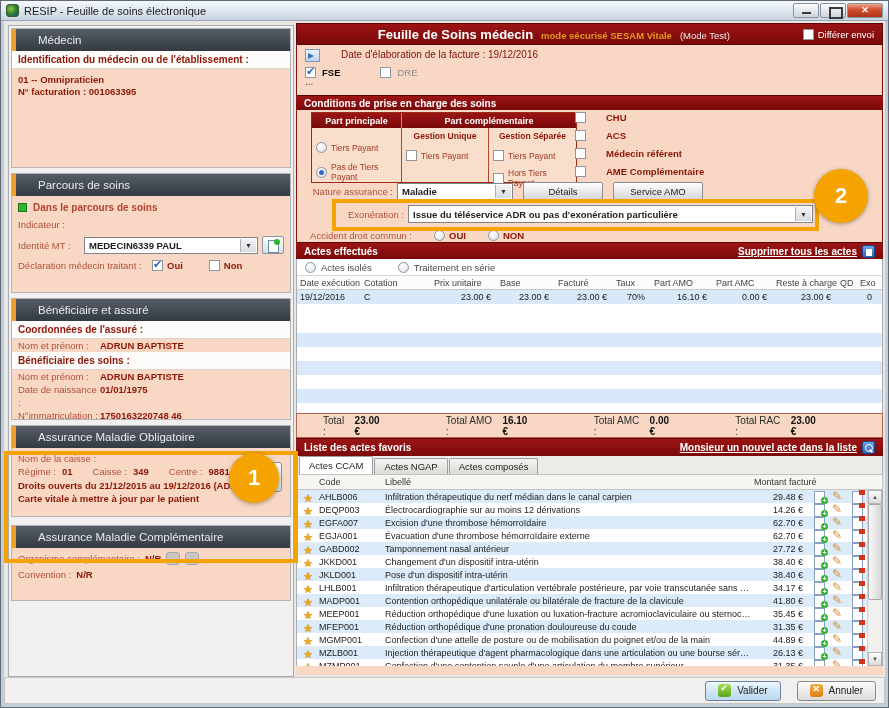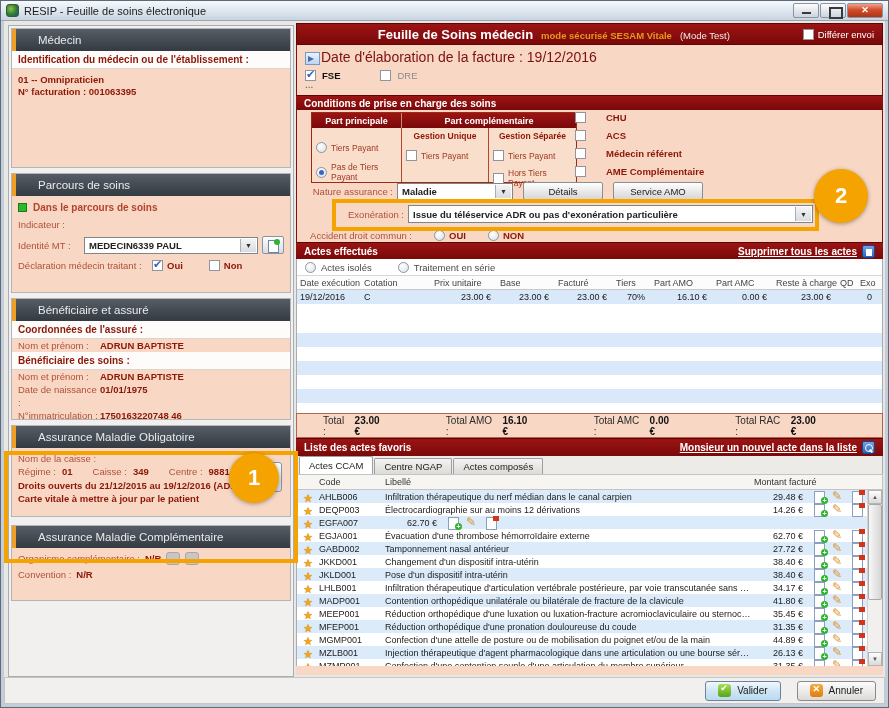--- a/index.html
+++ b/index.html
@@ -77,21 +77,21 @@
   .right-panel { position:absolute; top:2px; left:292px; right:2px; bottom:2px; background:#f8d8c4; }
   .rp-header { height:22px; background:linear-gradient(#9c1414,#7a0909); border:1px solid #5e0606;
     display:flex; align-items:center; padding:0 8px; }
   .rp-title-group { flex:1; display:flex; justify-content:center; align-items:baseline; gap:8px; }
   .rp-title { color:#fff; font-size:13px; font-weight:bold; }
   .rp-mode { color:#e59a1e; font-size:9.5px; font-weight:bold; }
   .rp-test { color:#f3eaea; font-size:9.5px; }
   .differer { display:flex; align-items:center; gap:4px; color:#fff; font-size:9.5px; }
 
   .facture-block { height:50px; background:#f8d8c4; border-left:1px solid #8a0e0e; border-right:1px solid #8a0e0e; padding:4px 8px; }
-  .date-row { display:flex; align-items:flex-end; gap:1px; font-size:14px; color:#7c1010; }
+  .date-row { display:flex; align-items:flex-start; gap:21px; font-size:10px; color:#7c1010; }
   .date-icon { width:15px; height:13px; background:linear-gradient(#eaf2fb,#bfd4ee); border:1px solid #7a98c0; position:relative; flex:none; }
   .date-icon::after { content:""; position:absolute; left:2px; top:3px; border:3px solid transparent; border-left:6px solid #3d6fb4; }
   .fse-row { display:flex; align-items:center; gap:6px; margin-top:5px; }
   .fse-label { font-size:9.5px; font-weight:bold; color:#111; }
   .dre-label { font-size:9.5px; color:#8a8a8a; }
   .dre-gap { width:28px; }
   .dots { font-size:10px; color:#555; line-height:8px; }
 
   .red-bar { height:15px; background:linear-gradient(#9c1414,#7a0909); display:flex; align-items:center;
     justify-content:space-between; padding:0 8px; border-top:1px solid #5e0606; }
@@ -478,21 +478,21 @@
             <span class="rb"></span>
             <span>Traitement en série</span>
           </span>
         </div>
         <div class="acts-head">
           <span class="hc c0">Date exécution</span>
           <span class="hc c1">Cotation</span>
           <span class="hc c2">Prix unitaire</span>
           <span class="hc c3">Base</span>
           <span class="hc c4">Facturé</span>
-          <span class="hc c5">Tiers</span>
+          <span class="hc c5">Taux</span>
           <span class="hc c6">Part AMO</span>
           <span class="hc c7">Part AMC</span>
           <span class="hc c8">Reste à charge</span>
           <span class="hc c9">QD</span>
           <span class="hc c10">Exo</span>
         </div>
         <div class="acts-datarow">
           <span class="dc c0">19/12/2016</span>
           <span class="dc c1">C</span>
           <span class="dc c2 num">23.00 €</span>
@@ -530,21 +530,21 @@
       <div class="red-bar tall">
         <span class="red-bar-title">Liste des actes favoris</span>
         <span class="red-right">
           <span class="red-link">Monsieur un nouvel acte dans la liste</span>
           <span class="blue-sq-btn magnif"></span>
         </span>
       </div>
 
       <div class="tabs">
         <span class="tab active">Actes CCAM</span>
-        <span class="tab">Centre NGAP</span>
+        <span class="tab">Actes NGAP</span>
         <span class="tab">Actes composés</span>
       </div>
 
       <div class="fav-head">
         <span class="fh fh-star"></span>
         <span class="fh fh-code">Code</span>
         <span class="fh fh-lib">Libellé</span>
         <span class="fh fh-mont">Montant facturé</span>
       </div>
 
@@ -563,20 +563,21 @@
             <span class="fcode">DEQP003</span>
             <span class="flib">Électrocardiographie sur au moins 12 dérivations</span>
             <span class="fmont">14.26 €</span>
             <span class="ribtn add"></span>
             <span class="ribtn edit"></span>
             <span class="ribtn del"></span>
           </div>
         <div class="frow">
             <span class="star"></span>
             <span class="fcode">EGFA007</span>
+            <span class="flib">Excision d'une thrombose hémorroïdaire</span>
             <span class="fmont">62.70 €</span>
             <span class="ribtn add"></span>
             <span class="ribtn edit"></span>
             <span class="ribtn del"></span>
           </div>
         <div class="frow">
             <span class="star"></span>
             <span class="fcode">EGJA001</span>
             <span class="flib">Évacuation d'une thrombose hémorroïdaire externe</span>
             <span class="fmont">62.70 €</span>

